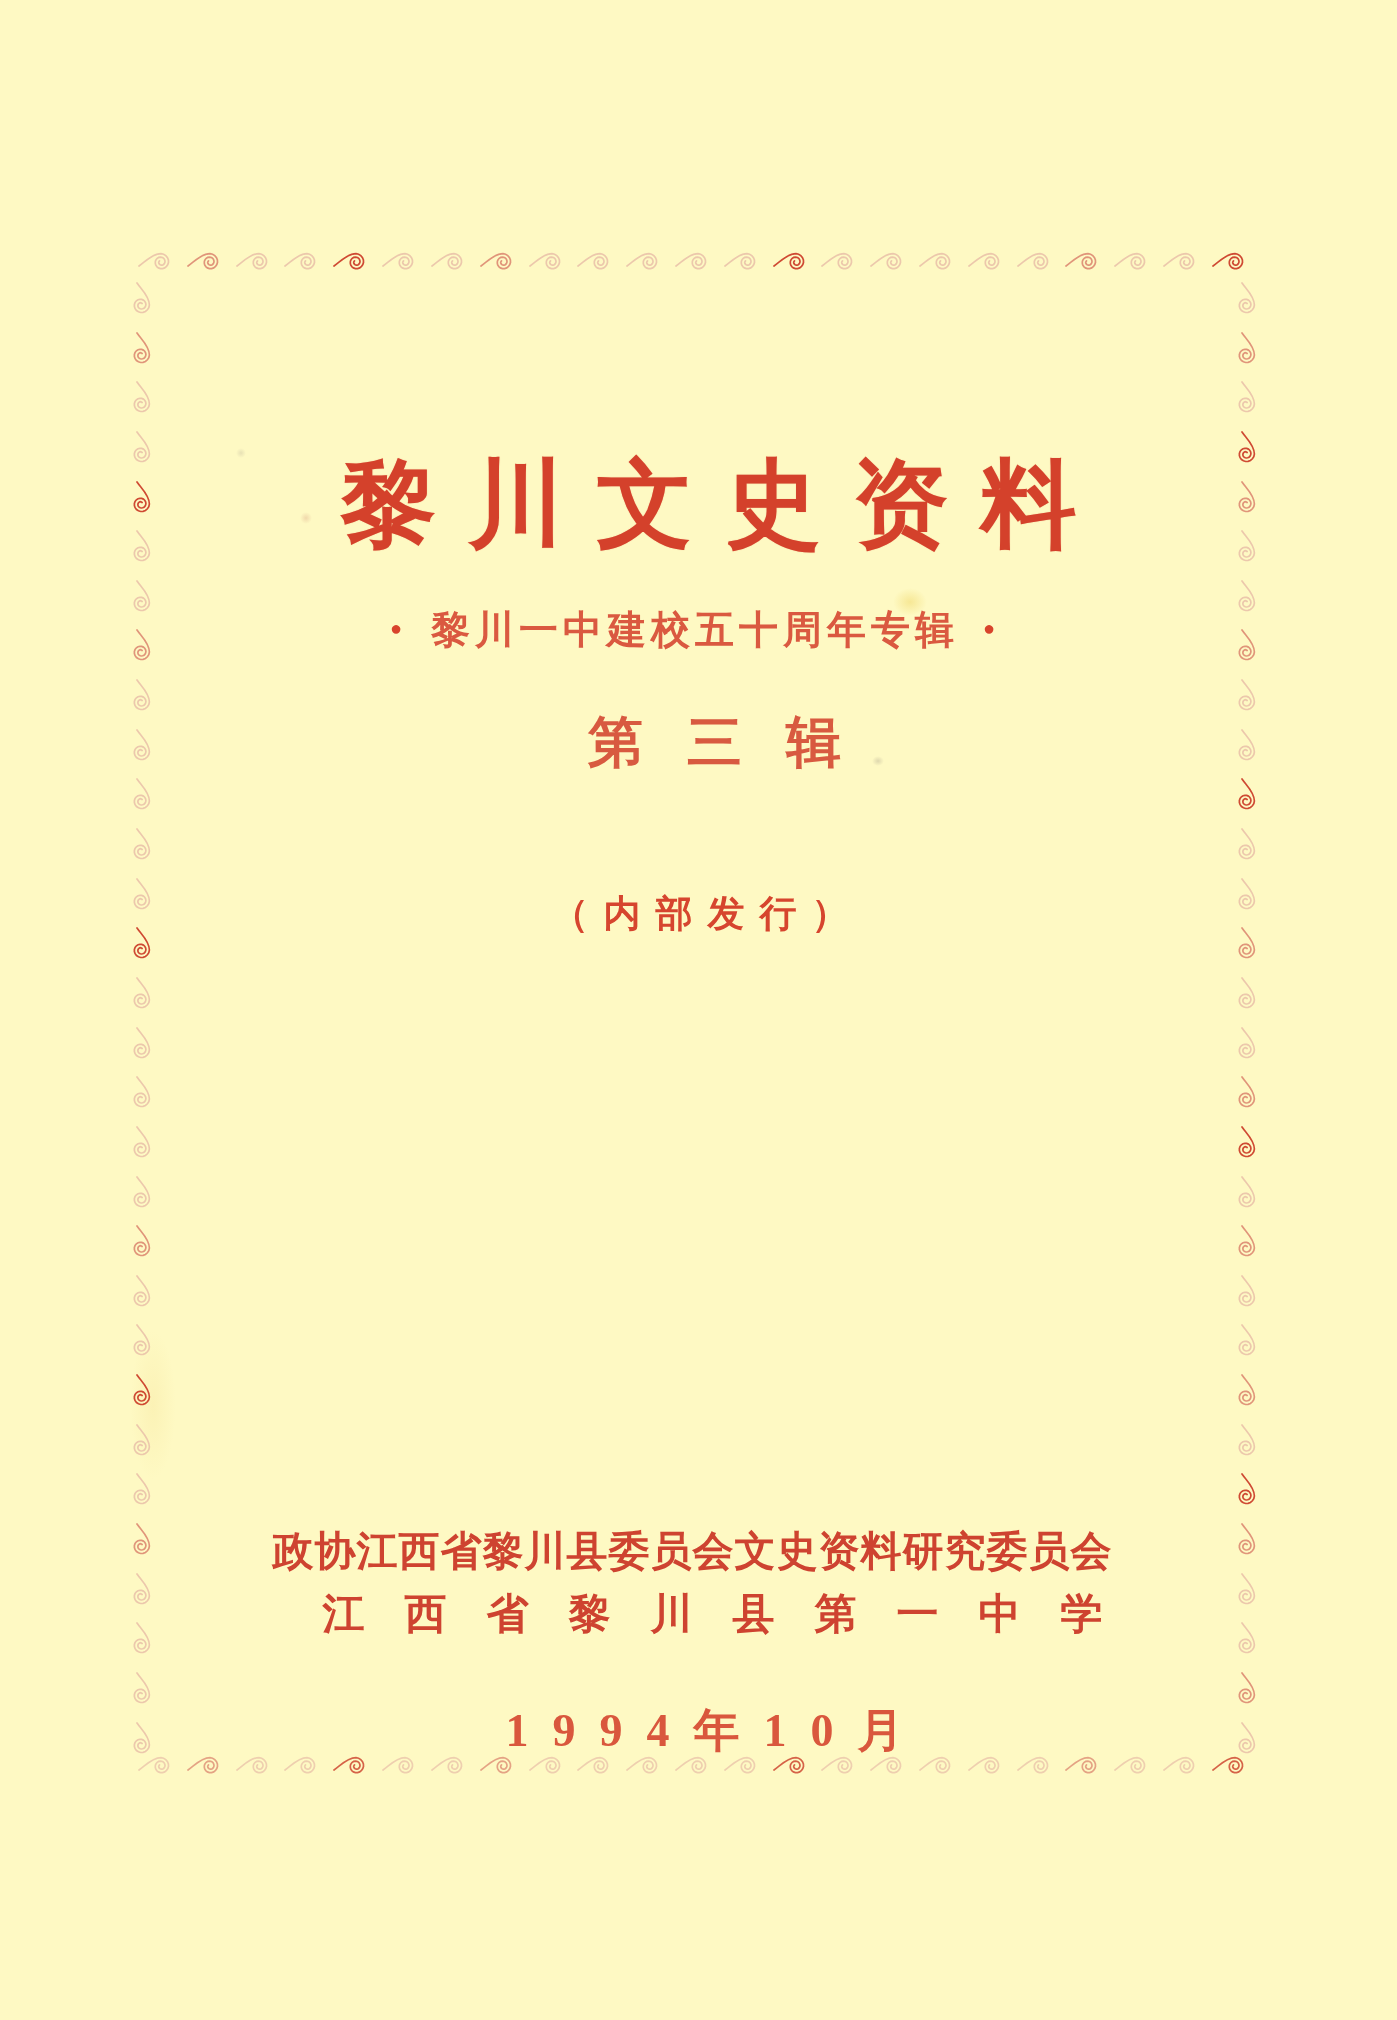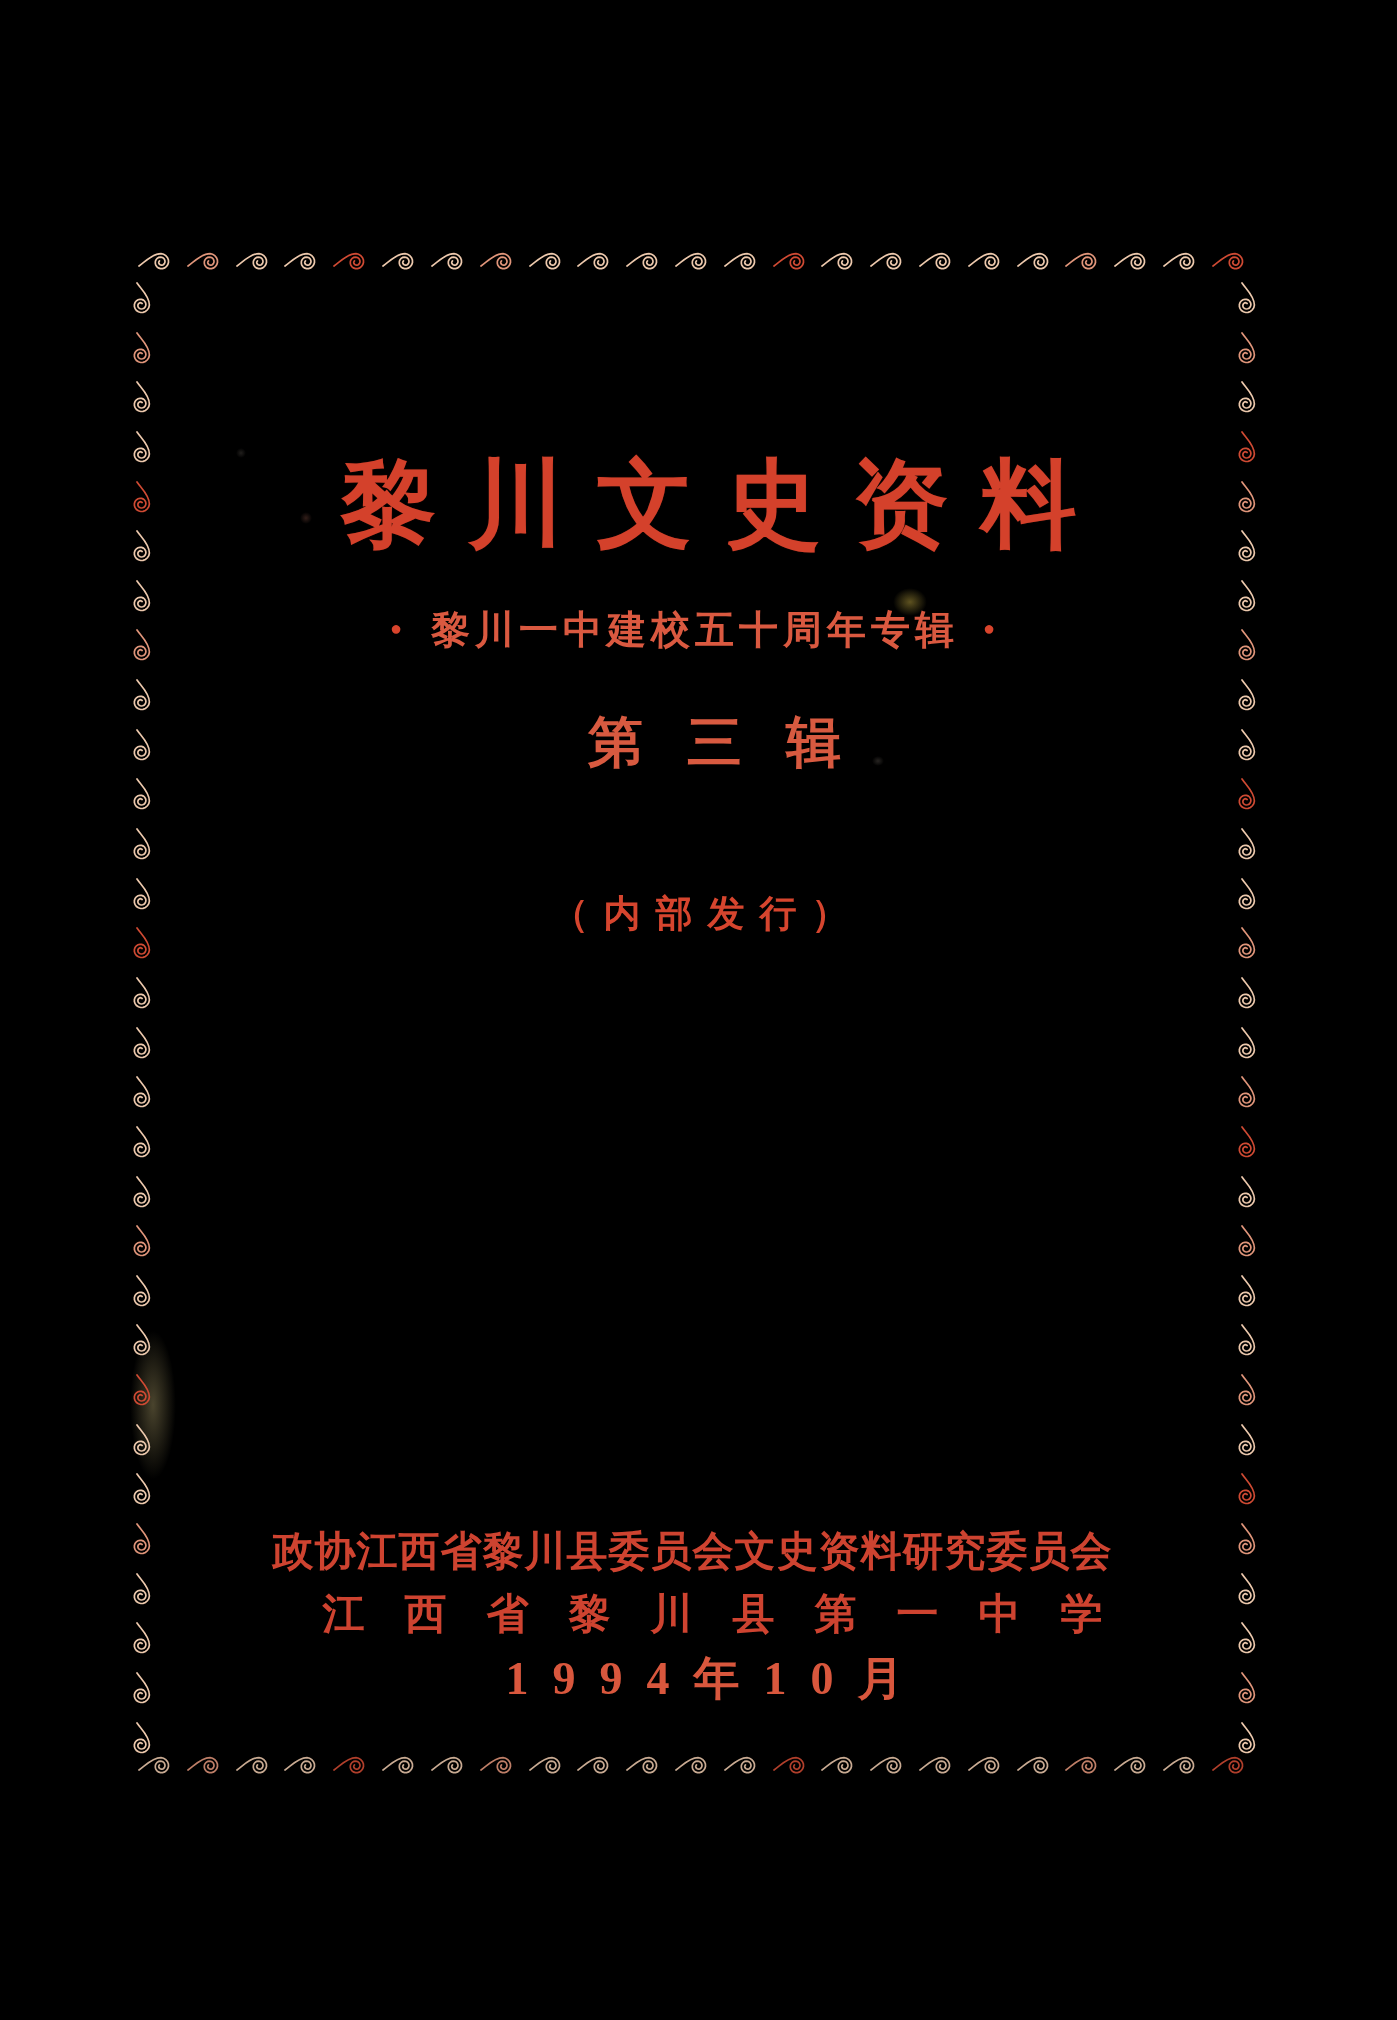--- a/index.html
+++ b/index.html
@@ -4,21 +4,21 @@
 <style>
   html, body {
     margin: 0;
     padding: 0;
     background: #ffffff;
   }
   .stage {
     position: relative;
     width: 1397px;
     height: 2020px;
-    background: #000000;
+    background: #fef9c3;
     overflow: hidden;
     font-family: "Liberation Serif", "DejaVu Serif", serif;
   }
   
   .orn-row, .orn-col {
     position: absolute;
     display: flex;
     pointer-events: none;
   }
   .orn-row {
@@ -98,21 +98,21 @@
     color: #ce4330;
   }
   .publisher2 {
     top: 1586px;
     font-size: 42px;
     letter-spacing: 40px;
     padding-left: 40px;
     color: #ce4330;
   }
   .dateline {
-    top: 1648px;
+    top: 1700px;
     font-size: 46px;
     letter-spacing: 24px;
     padding-left: 24px;
     color: #d9573d;
   }
   
   .stain { position: absolute; border-radius: 50%; pointer-events: none; }
   .stain-1 {
     left: 893px; top: 588px; width: 34px; height: 28px;
     background: radial-gradient(ellipse, rgba(235,205,80,.40), rgba(235,205,80,0) 70%);

